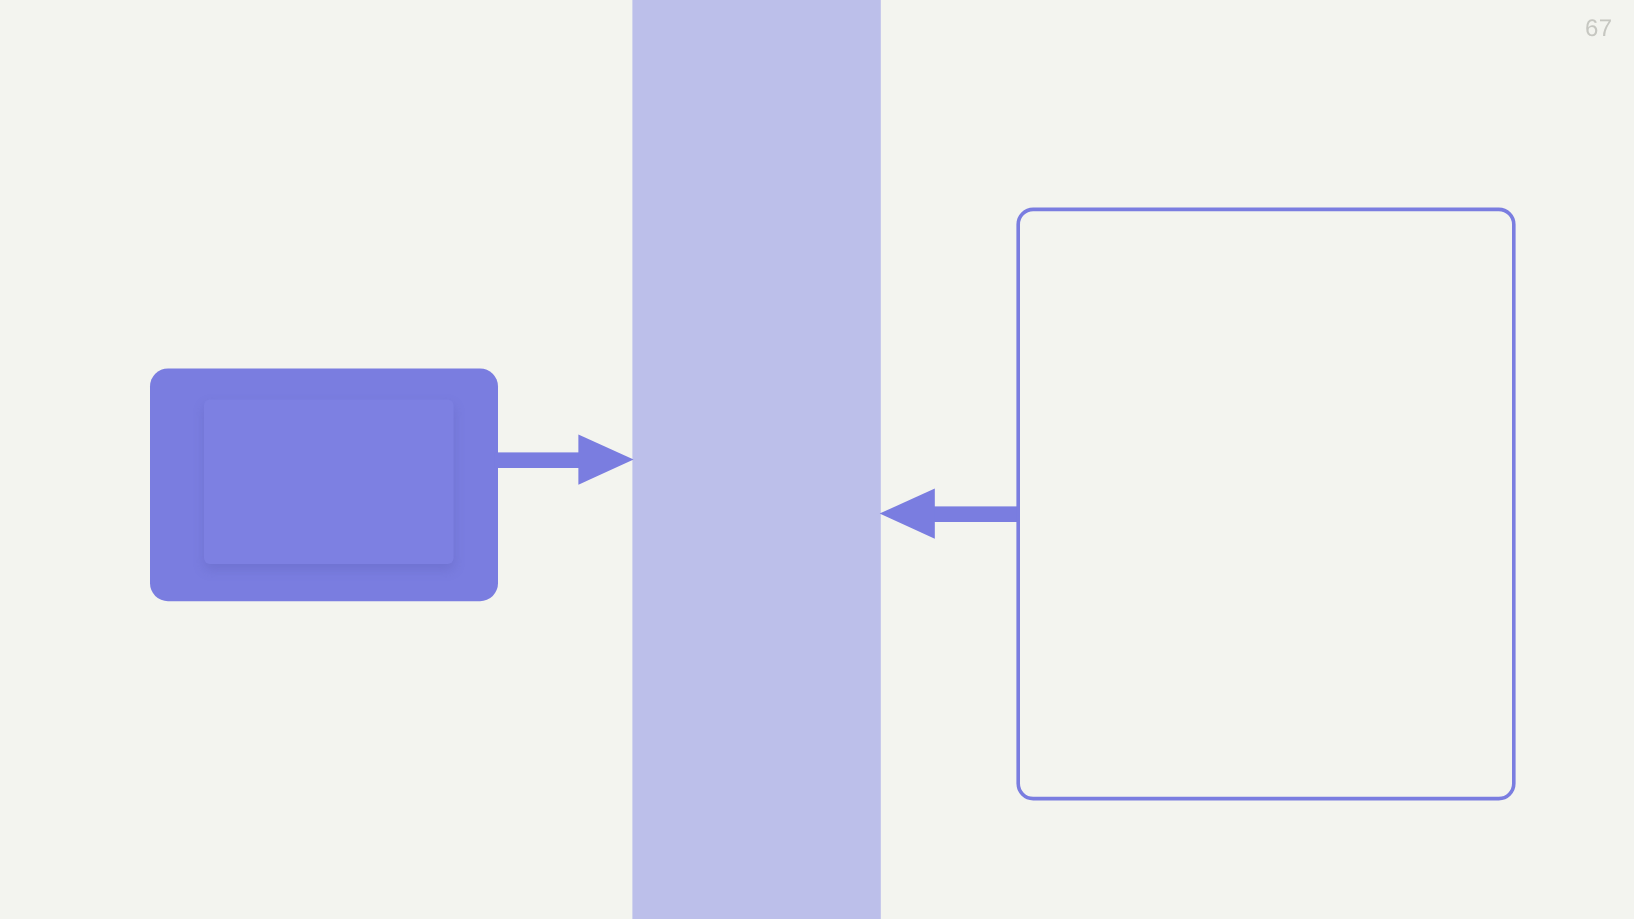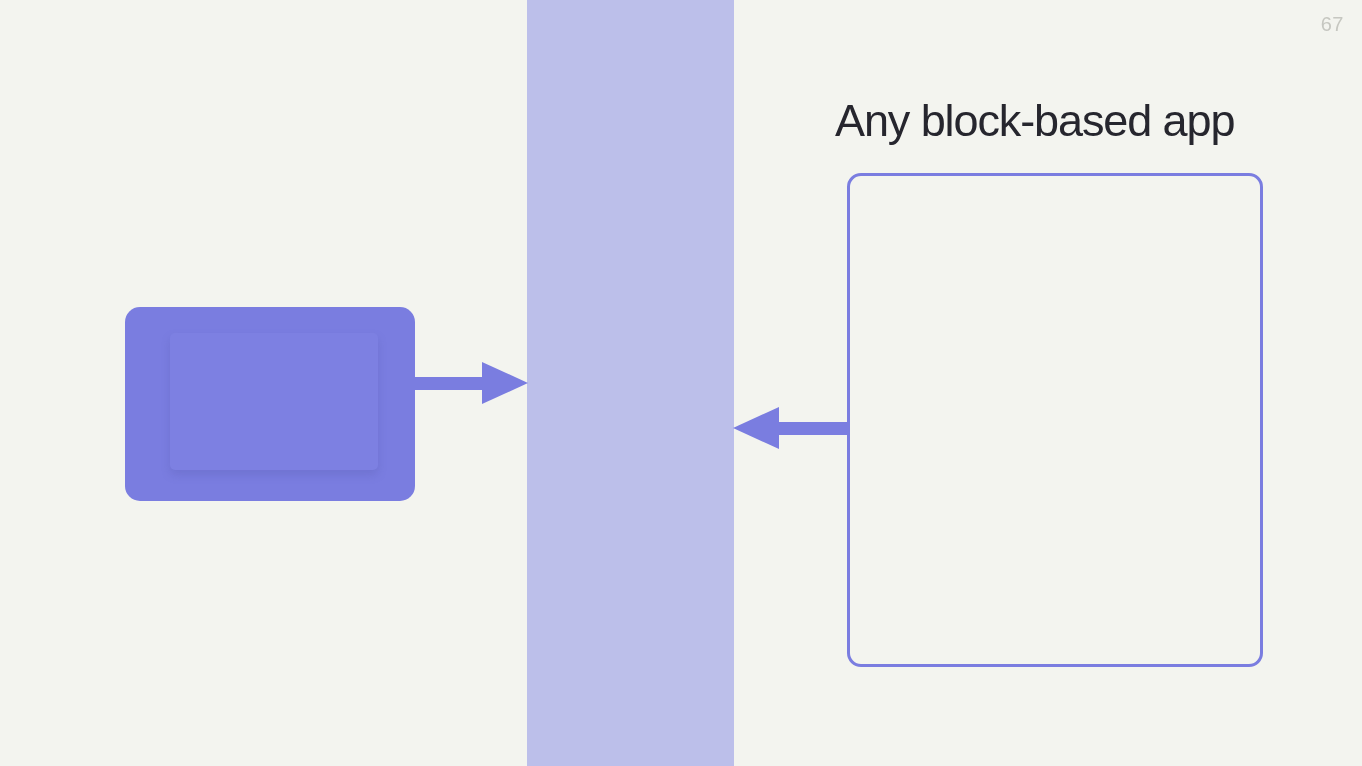--- a/index.html
+++ b/index.html
@@ -155,17 +155,16 @@
   <div id="any-block-shape">
     <div id="any-block-inner"></div>
   </div>
 
   <div class="arrow-shaft" id="arrow-right-shaft"></div>
   <div class="arrow-head" id="arrow-right-head"></div>
 
   <div class="arrow-shaft" id="arrow-left-shaft"></div>
   <div class="arrow-head" id="arrow-left-head"></div>
 
-  <div id="right-label">Any block-based app</div>
 
   <div id="app-shape"></div>
 
 </div>
 
 </body></html>

